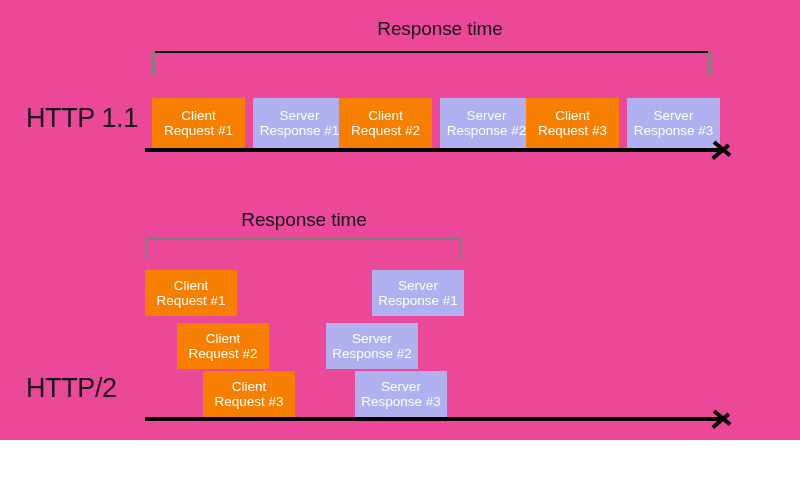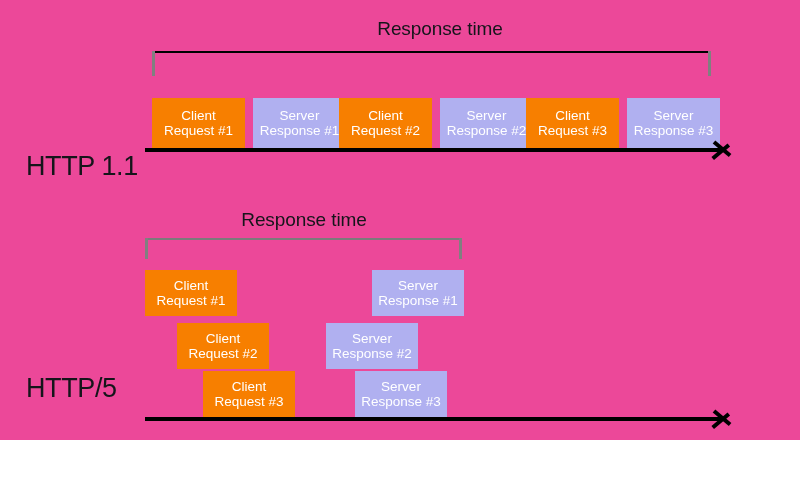--- a/index.html
+++ b/index.html
@@ -20,21 +20,21 @@
 
   
   .proto-label {
     position: absolute;
     font-size: 27px;
     font-weight: 400;
     color: #15151a;
     letter-spacing: -0.4px;
     white-space: nowrap;
   }
-  #label-http11 { left: 26px; top: 103px; margin-top: 48px; }
+  #label-http11 { left: 26px; top: 103px; }
   #label-http2  { left: 26px; top: 373px; }
 
   
   .caption {
     position: absolute;
     font-size: 19px;
     color: #15151a;
     white-space: nowrap;
     text-align: center;
     letter-spacing: -0.1px;
@@ -176,21 +176,21 @@
   <div id="arrow-1" class="arrowhead"></div>
 
   <div id="caption-2" class="caption">Response time</div>
 
   <div id="bracket-2" class="bracket">
     <div class="bar"></div>
     <div class="tick left"></div>
     <div class="tick right"></div>
   </div>
 
-  <div id="label-http2" class="proto-label">HTTP/5</div>
+  <div id="label-http2" class="proto-label">HTTP/2</div>
 
   <div id="h2-c1" class="block stair client">
     <span class="ln">Client</span>
     <span class="ln">Request #1</span>
   </div>
   <div id="h2-c2" class="block stair client">
     <span class="ln">Client</span>
     <span class="ln">Request #2</span>
   </div>
   <div id="h2-c3" class="block stair client">

